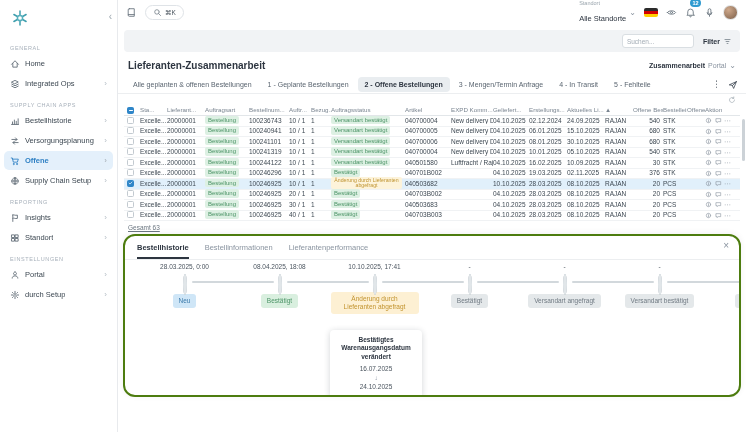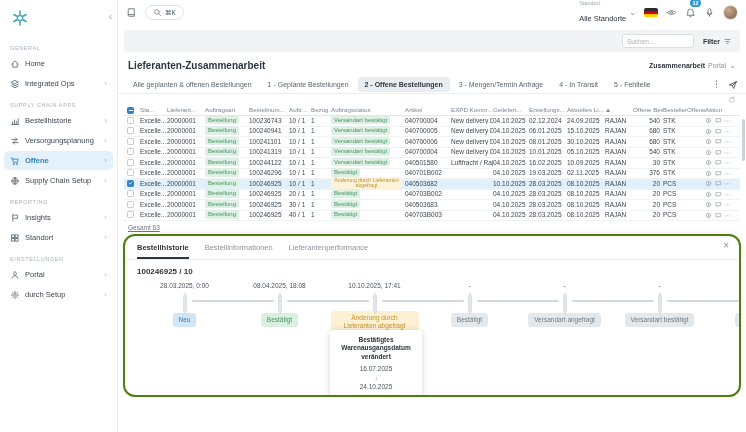--- a/index.html
+++ b/index.html
@@ -633,21 +633,20 @@
       </div>
       <div class="gesamt">Gesamt 63</div>
 
       <div class="detail">
         <div class="dtabs" id="detail-tabs">
             <span class="dtab active">Bestellhistorie</span>
             <span class="dtab">Bestellinformationen</span>
             <span class="dtab">Lieferantenperformance</span>
           </div>
         <span class="dclose">×</span>
-        <div class="order-ref">100246925 / 10</div>
         <div class="timeline" id="timeline">
             <div class="stage"><div class="stage-date">28.03.2025, 0:00</div><div class="stage-track"><span class="tline"></span><span class="dot"></span></div><span class="stage-badge sb-blue">Neu</span></div>
             <div class="stage"><div class="stage-date">08.04.2025, 18:08</div><div class="stage-track"><span class="tline"></span><span class="dot"></span></div><span class="stage-badge sb-green">Bestätigt</span></div>
             <div class="stage"><div class="stage-date">10.10.2025, 17:41</div><div class="stage-track"><span class="tline"></span><span class="dot"></span></div><span class="stage-badge sb-yellow">Änderung durch Lieferanten abgefragt</span></div>
             <div class="stage"><div class="stage-date">-</div><div class="stage-track"><span class="tline"></span><span class="dot"></span></div><span class="stage-badge sb-gray">Bestätigt</span></div>
             <div class="stage"><div class="stage-date">-</div><div class="stage-track"><span class="tline"></span><span class="dot"></span></div><span class="stage-badge sb-gray">Versandart angefragt</span></div>
             <div class="stage"><div class="stage-date">-</div><div class="stage-track"><span class="tline"></span><span class="dot"></span></div><span class="stage-badge sb-gray">Versandart bestätigt</span></div>
             <div class="stage"><div class="stage-date">-</div><div class="stage-track"></div><span class="stage-badge sb-gray">In Transit</span></div>
           </div>
         <div class="tooltip-card">

